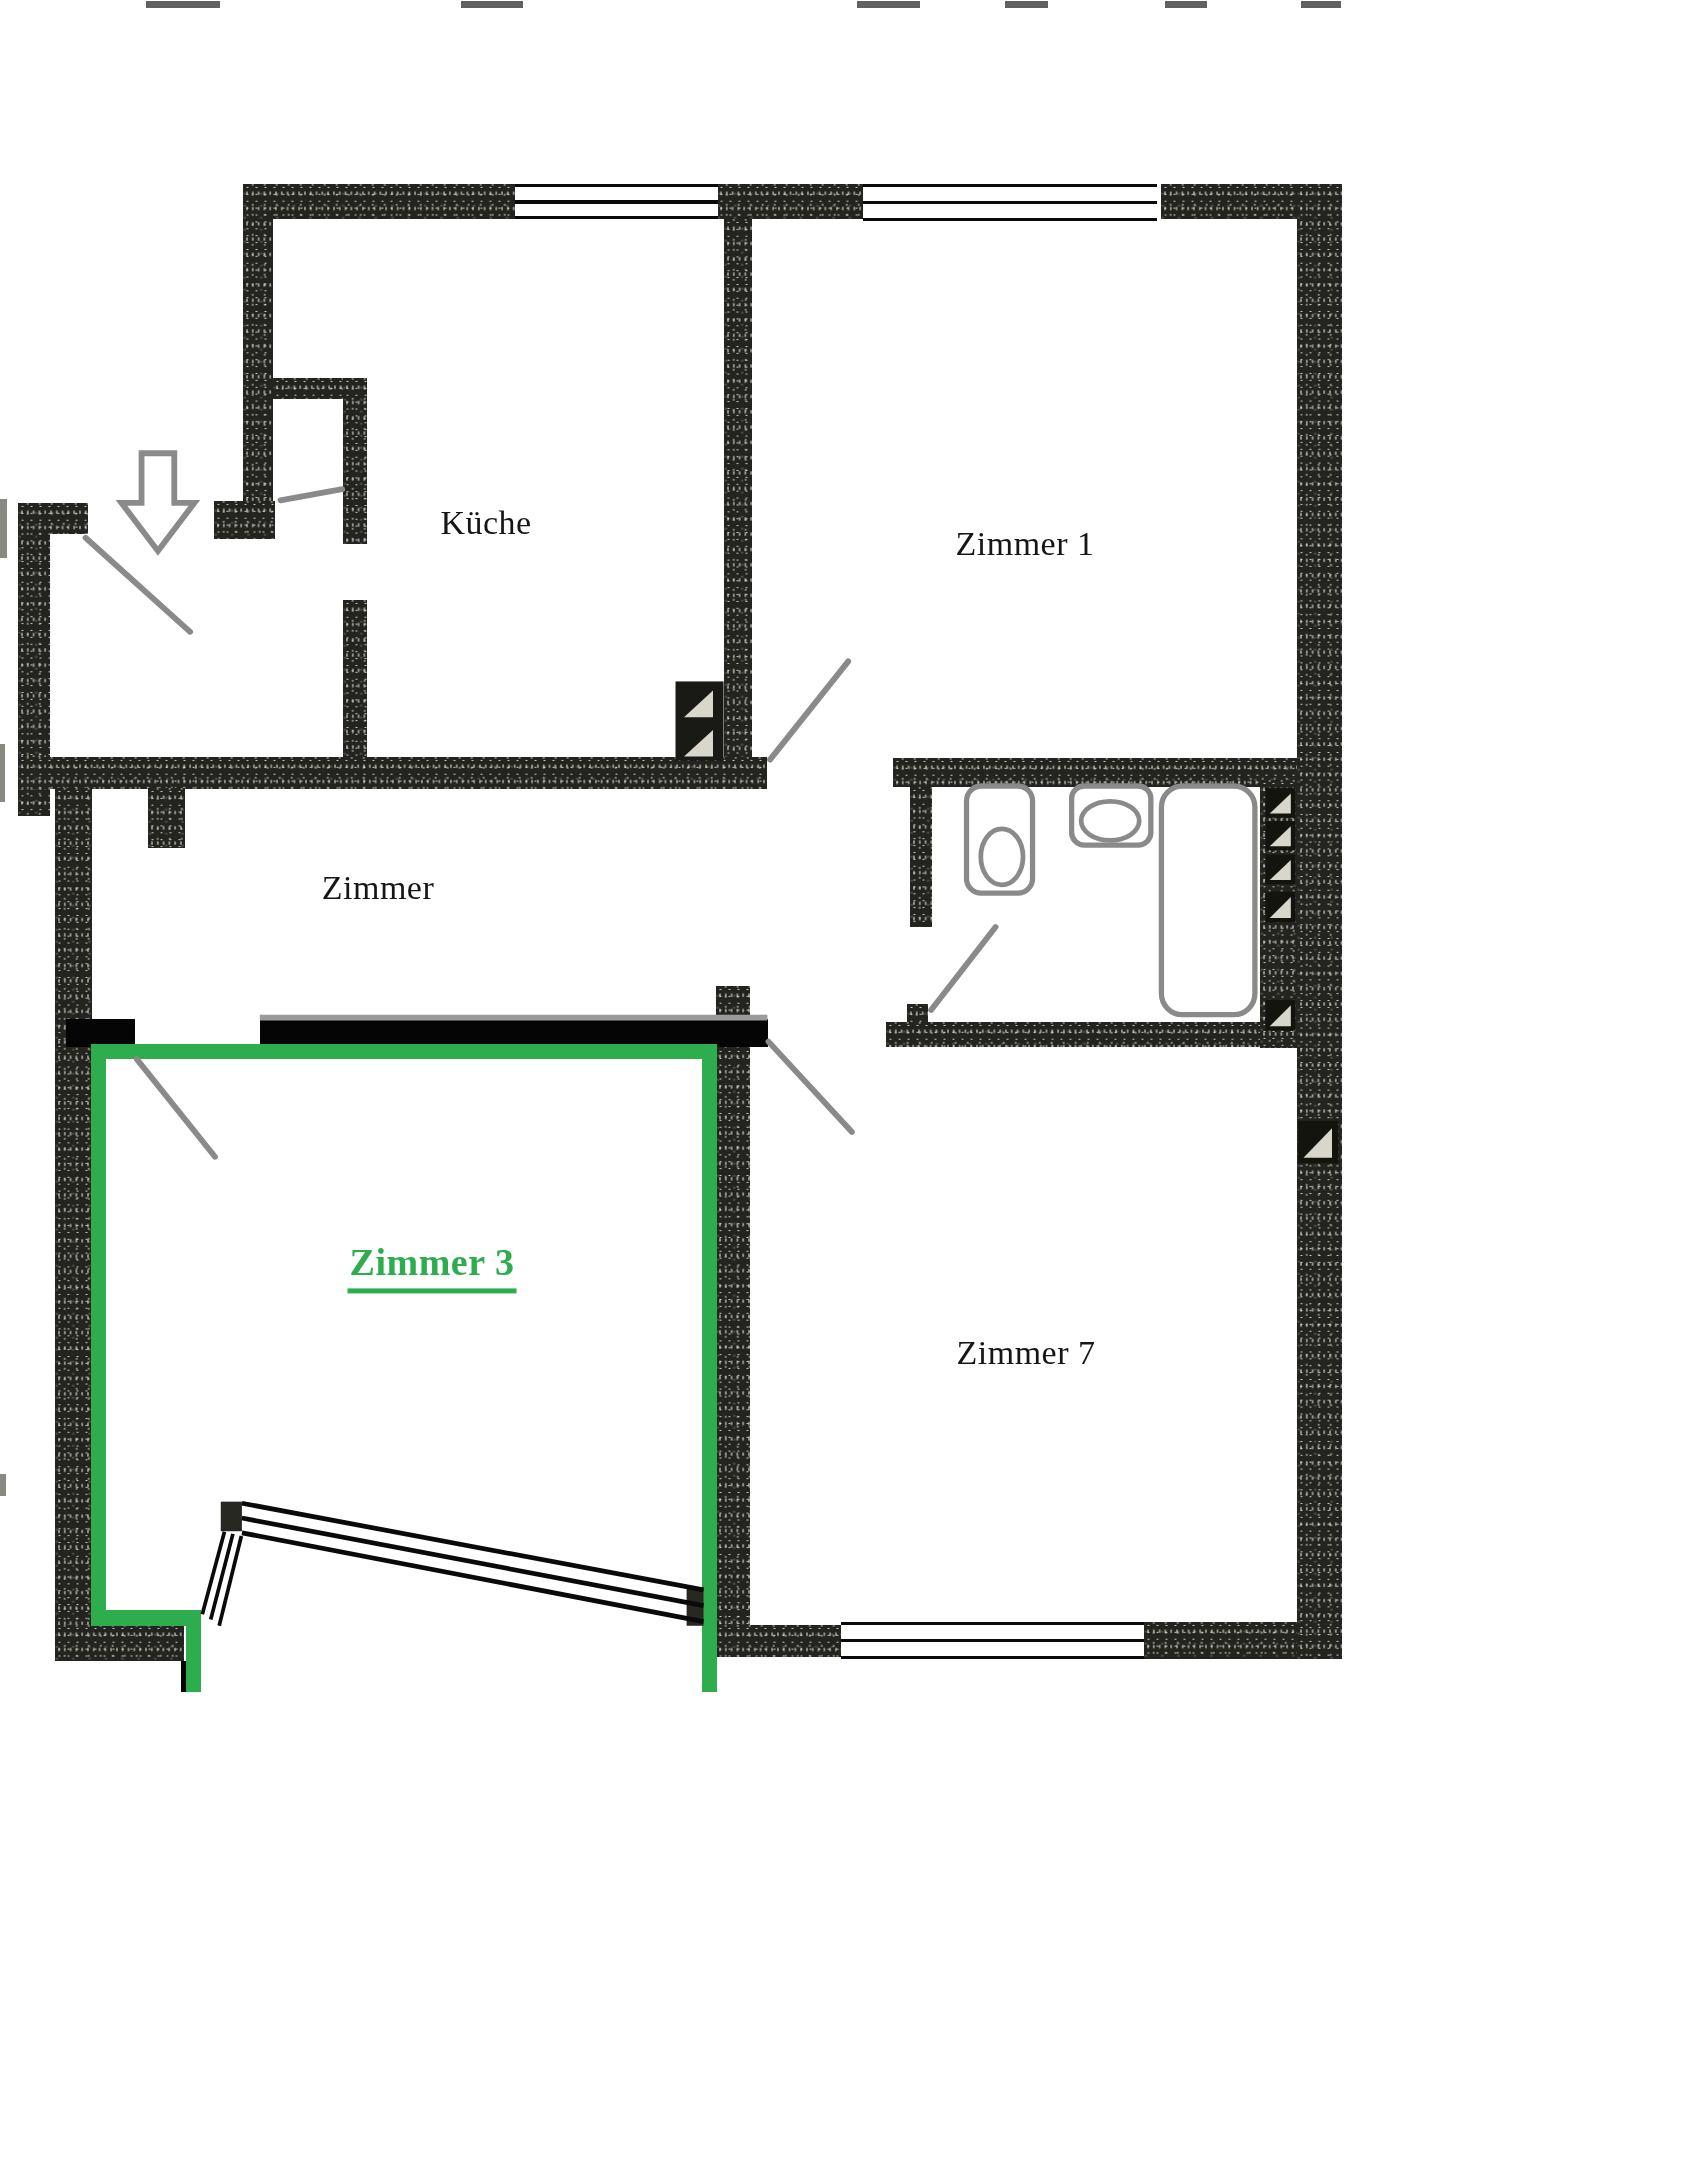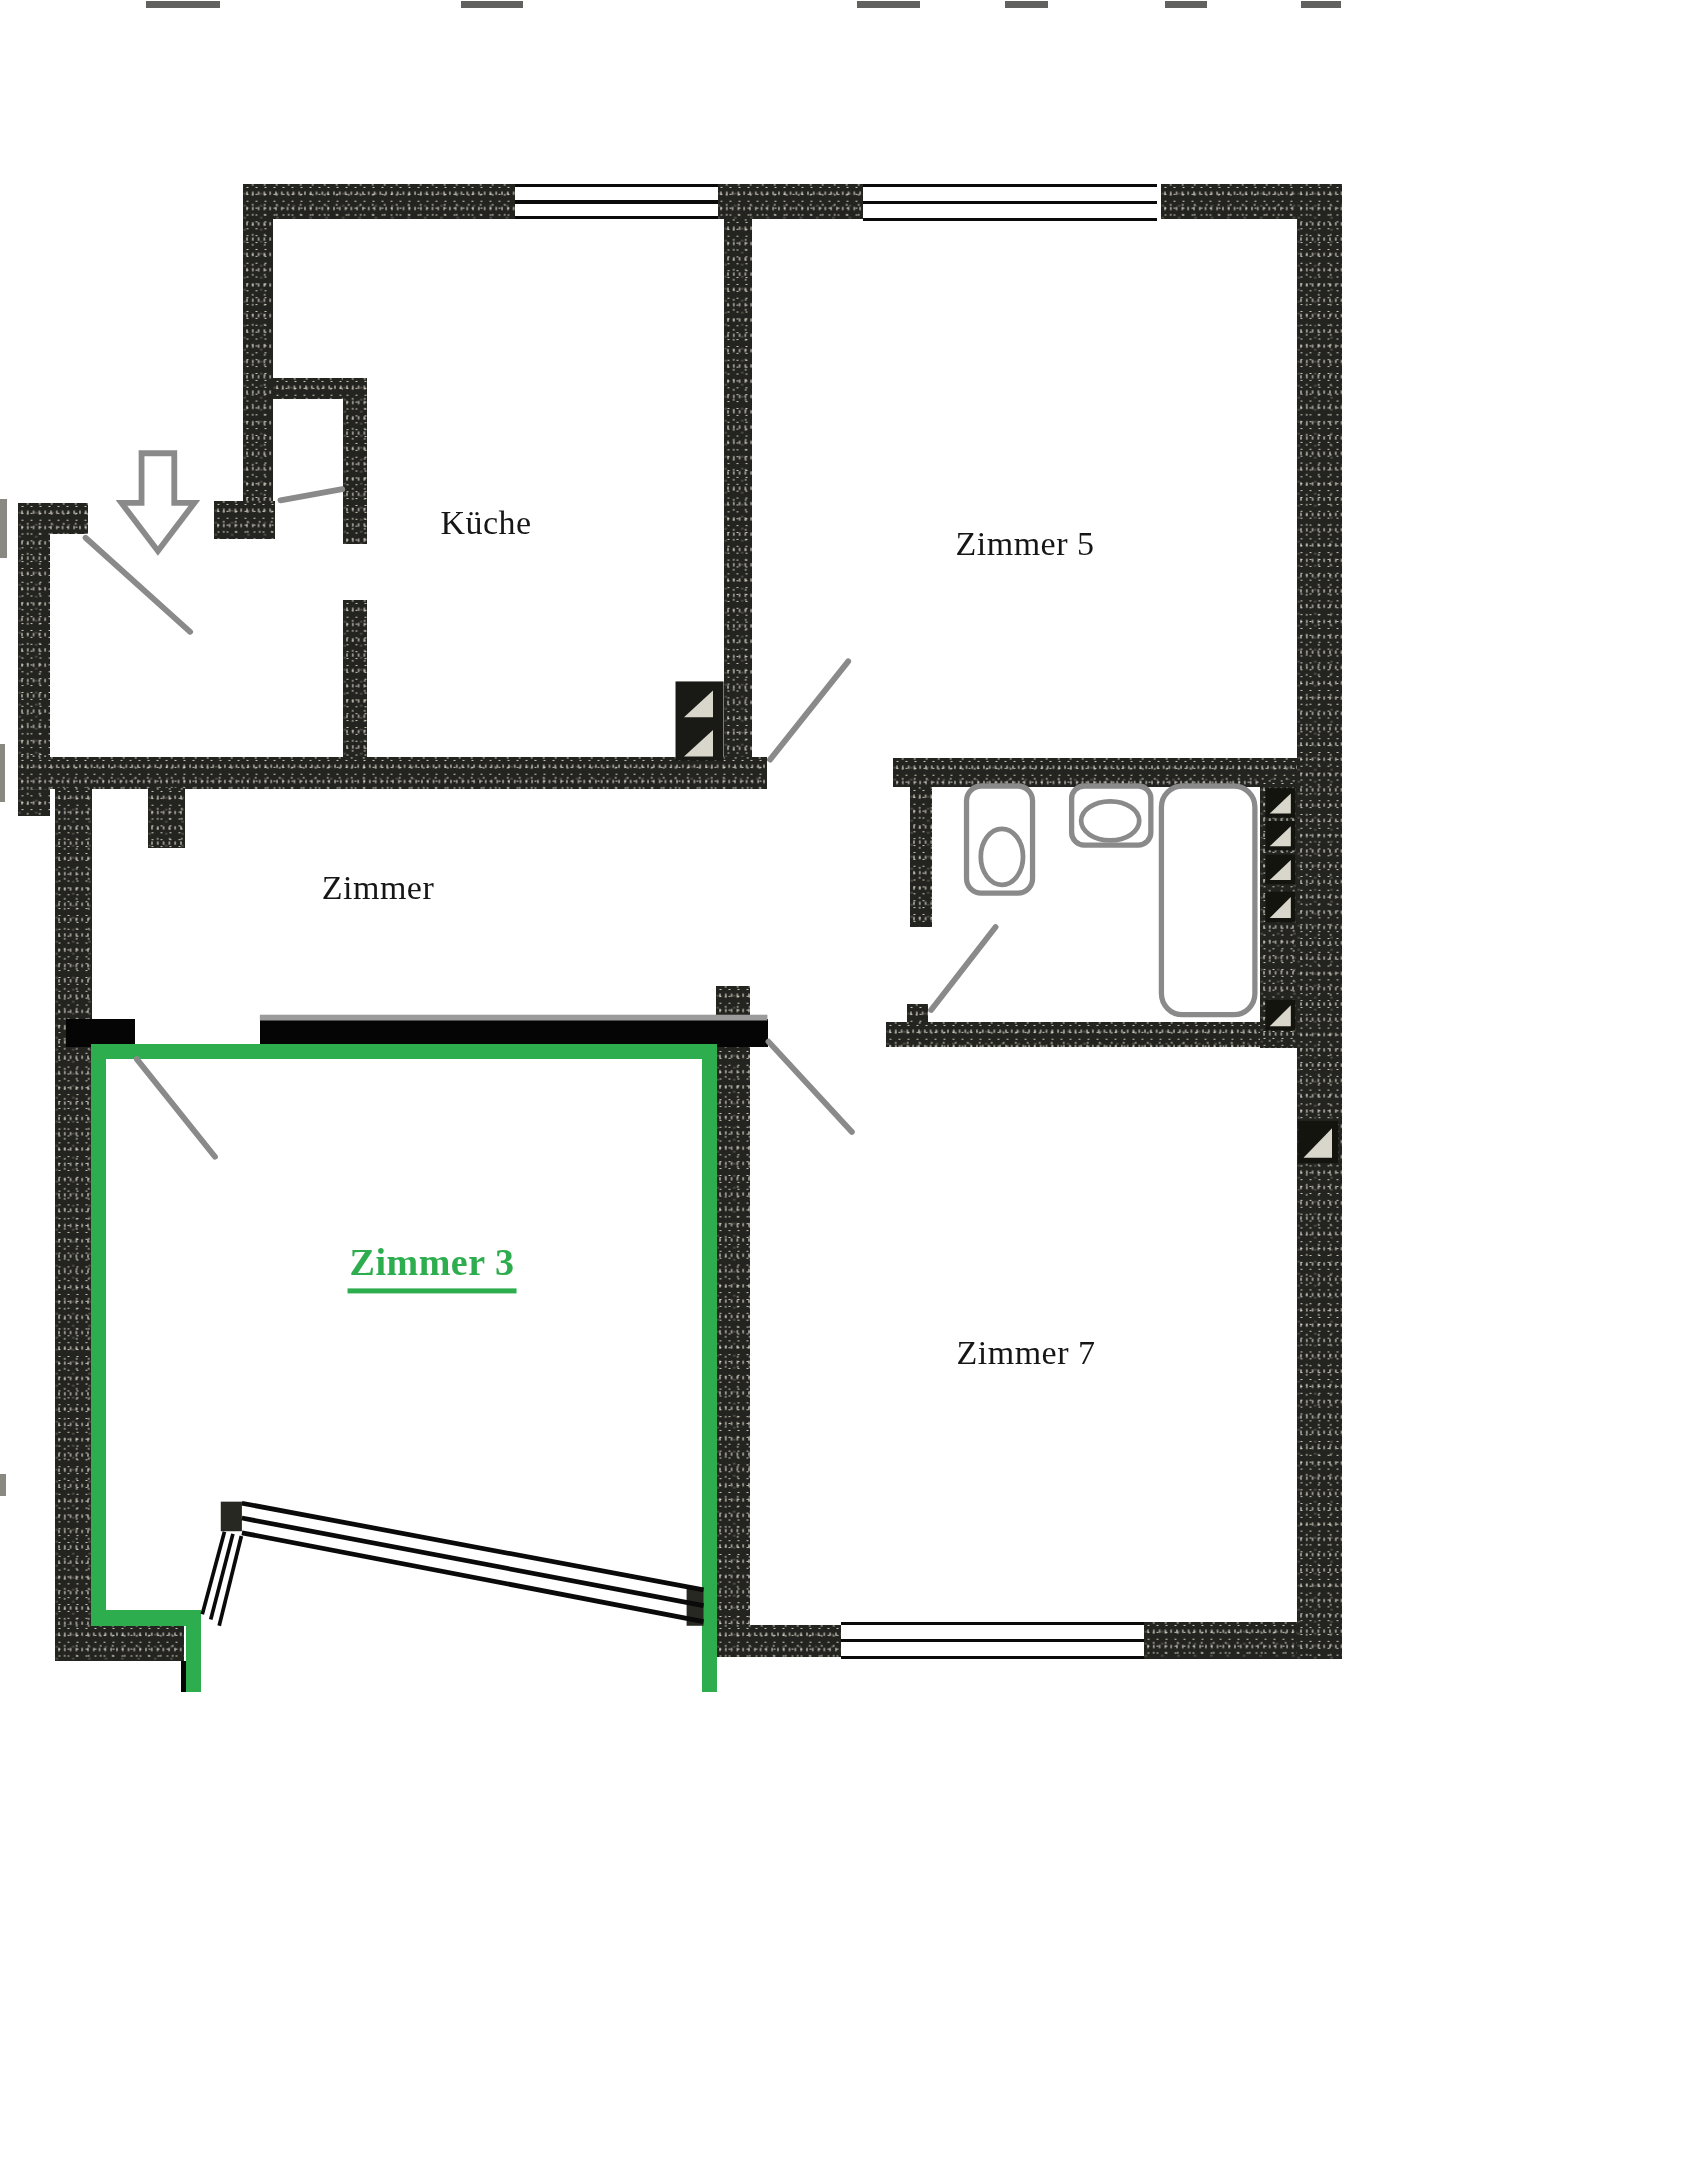--- a/index.html
+++ b/index.html
@@ -140,19 +140,19 @@
   <div class="topdash" style="left:857px;width:63px;"></div>
   <div class="topdash" style="left:1005px;width:43px;"></div>
   <div class="topdash" style="left:1165px;width:42px;"></div>
   <div class="topdash" style="left:1301px;width:40px;"></div>
   <div class="sliver" style="left:0;top:499px;width:6.9px;height:59px;"></div>
   <div class="sliver" style="left:0;top:744px;width:4.8px;height:58px;"></div>
   <div class="sliver" style="left:0;top:1474px;width:5.8px;height:22px;"></div>
   <div class="sliver" style="left:0;top:1710px;width:5.3px;height:168px;"></div>
 
   <div class="label" style="left:486px;top:523px;">Küche</div>
-  <div class="label" style="left:1025px;top:544px;">Zimmer 5</div>
+  <div class="label" style="left:1025px;top:544px;">Zimmer 1</div>
   <div class="label" style="left:378px;top:888px;">Zimmer</div>
   <div class="label" style="left:1026px;top:1353px;">Zimmer 7</div>
   <div class="label label-green" style="left:432px;top:1267px;">Zimmer 3</div>
 
 </div>
 
 
 </body></html>

